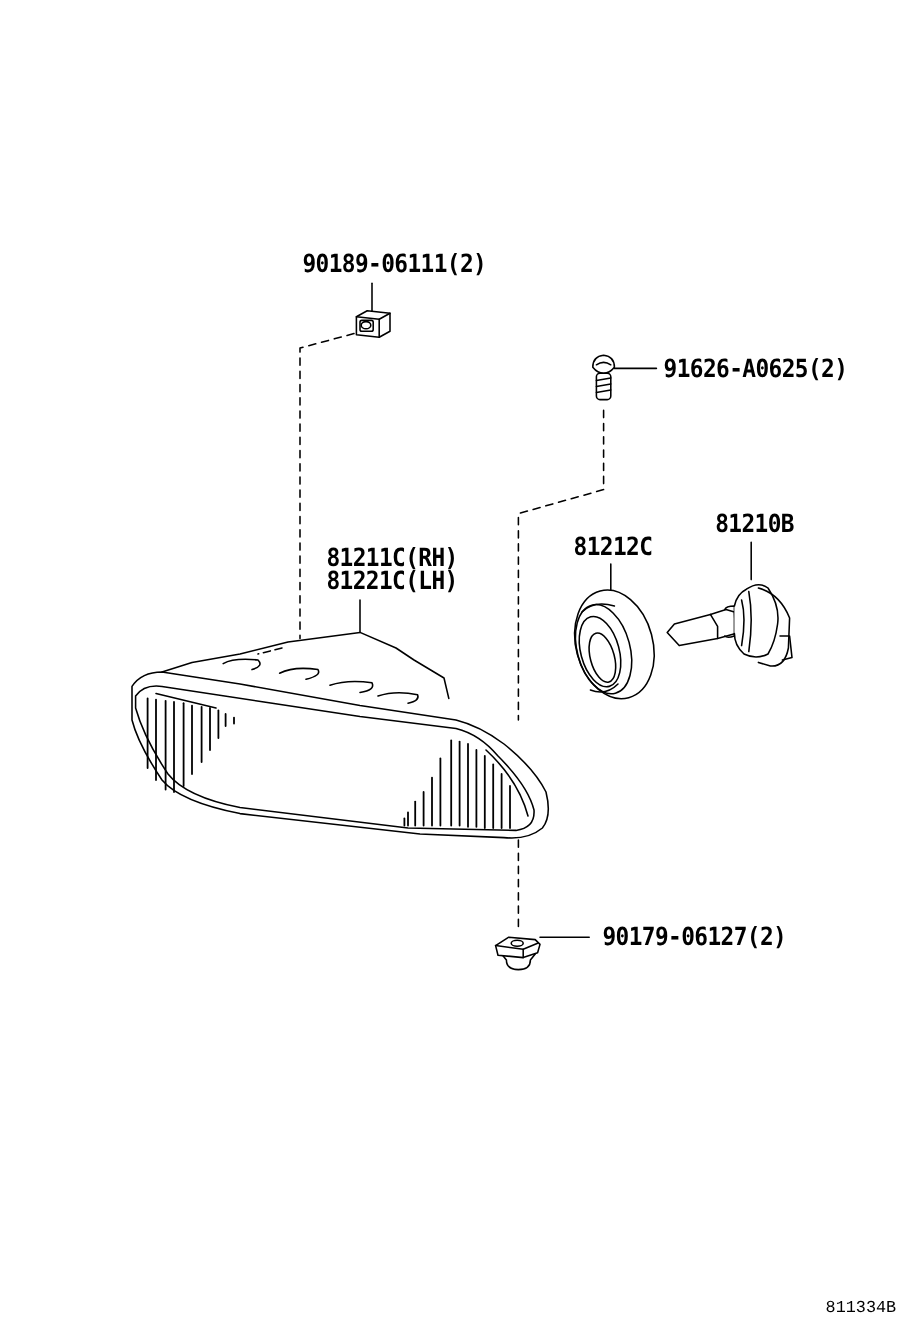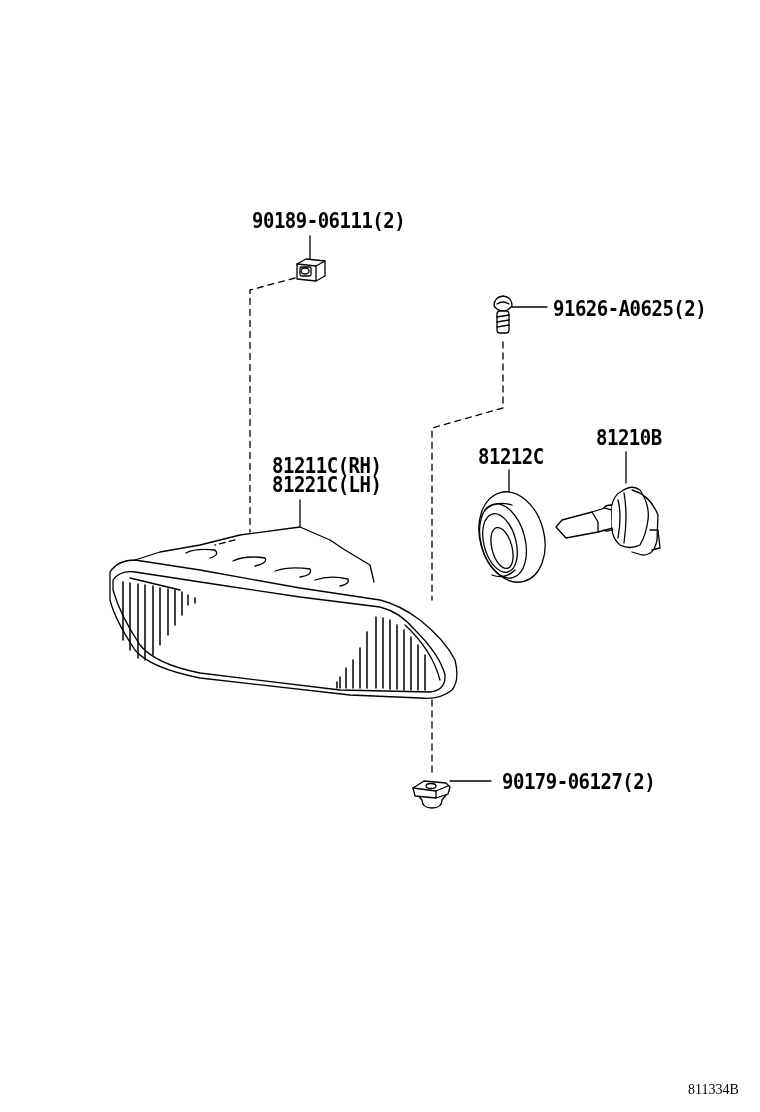--- a/index.html
+++ b/index.html
@@ -1,20 +1,20 @@
 <!DOCTYPE html>
 <html><head>
 <meta charset="utf-8">
 <style>
   html, body { margin:0; padding:0; background:#ffffff; }
   body { width:760px; height:1112px; position:relative; overflow:hidden; font-family:"DejaVu Sans Mono", monospace; }
   #diagram { position:absolute; left:0; top:0; width:760px; height:1112px; }
   .lbl { position:absolute; font-family:"DejaVu Sans Mono","Liberation Mono", monospace; font-weight:bold; color:#000; font-size:19px; letter-spacing:-0.5px; white-space:nowrap; line-height:1; transform:scaleY(1.1); transform-origin:left top; }
   .lbl.stack { line-height:19px; }
-  .catalog { position:absolute; font-family:Liberation Serif, serif; font-size:14px; color:#000; white-space:nowrap; }
+  .catalog { position:absolute; font-family:Liberation Mono, monospace; font-size:14px; color:#000; white-space:nowrap; }
 </style>
 </head>
 <body>
 
 <svg id="diagram" viewBox="0 0 760 1112" xmlns="http://www.w3.org/2000/svg">
   <g fill="none" stroke="#000" stroke-width="1.3" stroke-linejoin="round" stroke-linecap="round">
 
     <g>
       <line x1="310" y1="236" x2="310" y2="262"></line>
       <path d="M297 264 L306 259 L325 261 L325 276 L316 281 L297 279 Z" fill="#fff"></path>

